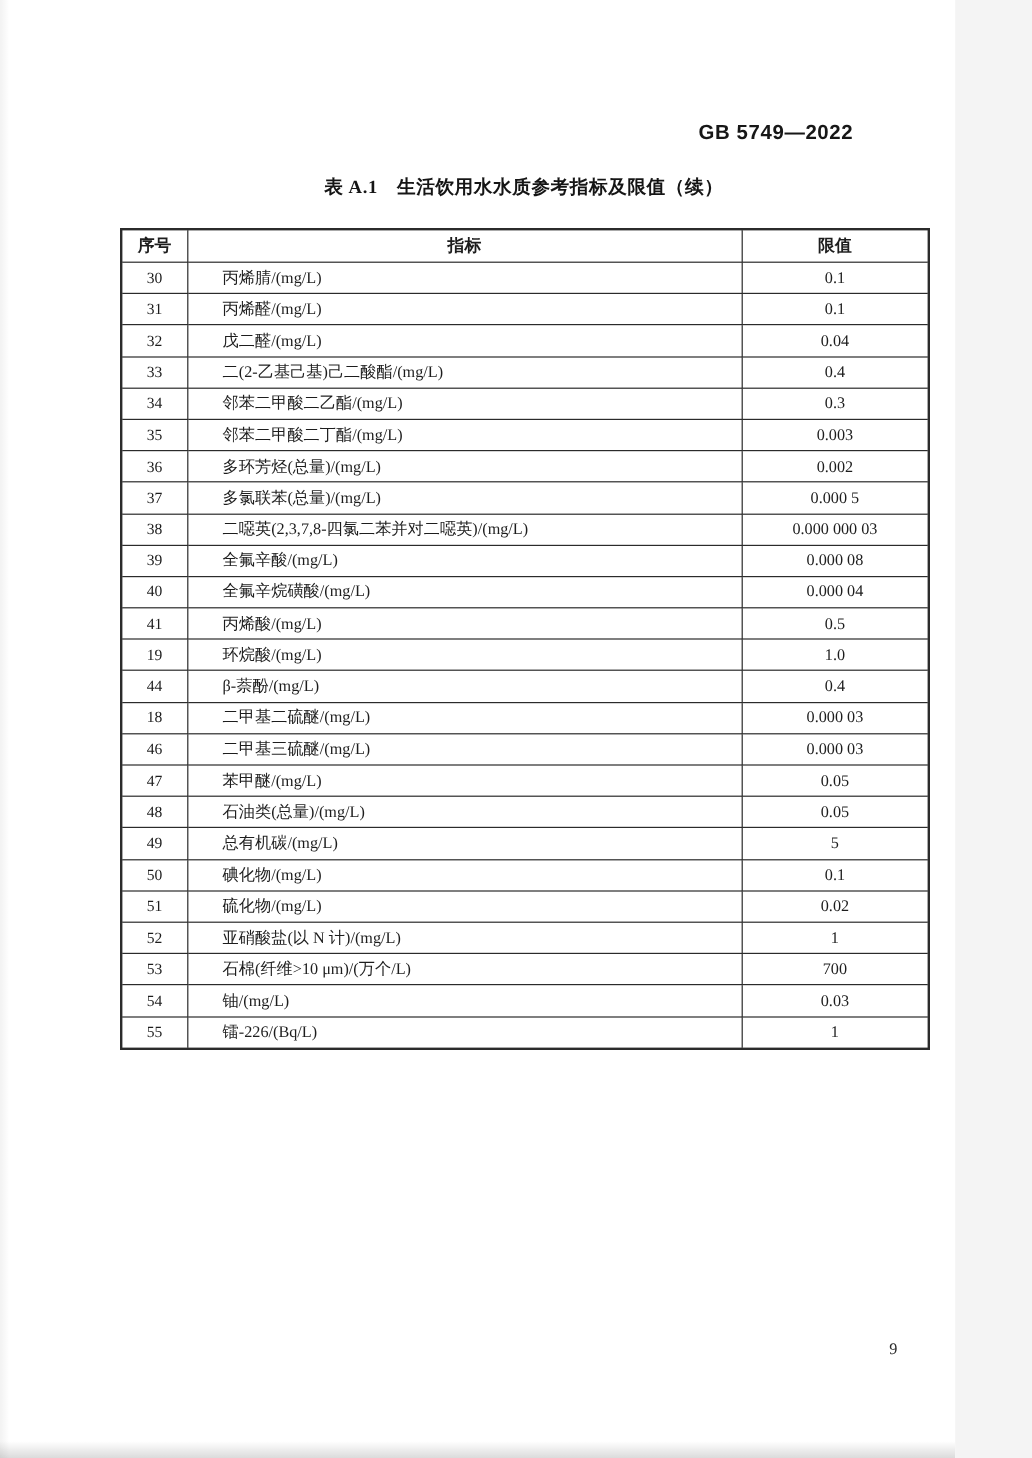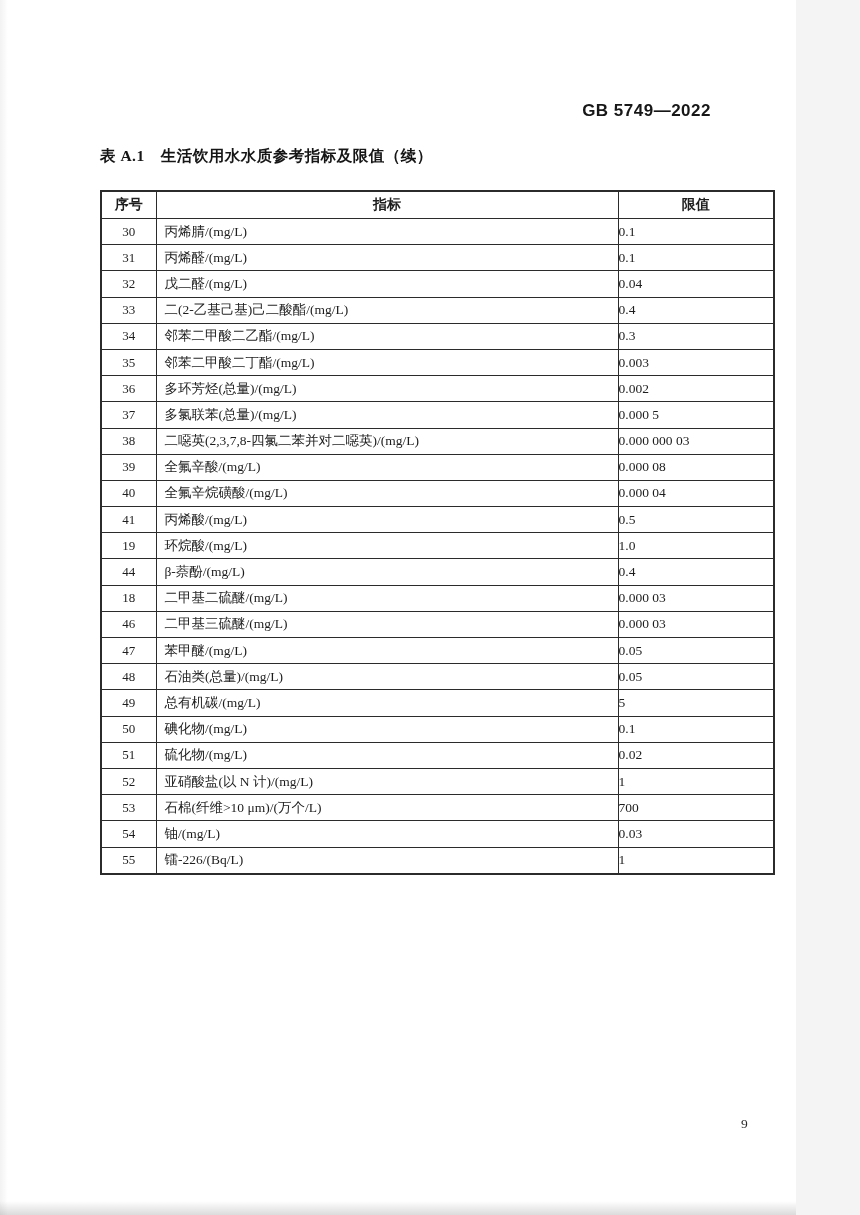--- a/index.html
+++ b/index.html
@@ -34,21 +34,21 @@
     top:101px;right:85px;
     font-family:"Liberation Sans","DejaVu Sans",sans-serif;
     font-weight:bold;
     font-size:17px;
     letter-spacing:0.5px;
     color:#171717;
   }
   .table-title{
     position:absolute;
     top:146px;left:100px;width:673px;
-    text-align:left;
+    text-align:center;
     font-weight:bold;
     font-size:15.5px;
     letter-spacing:0.5px;
     color:#151515;
   }
   table.data-table{
     position:absolute;
     top:190px;left:100px;
     width:673px;
     border-collapse:collapse;
@@ -73,22 +73,22 @@
   col.col-ind{width:462px;}
   col.col-lim{width:156px;}
   tbody td{
     height:25.2px;
     vertical-align:middle;
     padding:0;
     white-space:nowrap;
     overflow:hidden;
   }
   td.td-no{text-align:center;font-size:13px;}
-  td.td-ind{text-align:left;padding-left:8px;}
-  td.td-lim{text-align:left;}
+  td.td-ind{text-align:left;padding-left:29px;}
+  td.td-lim{text-align:center;}
   .page-number{
     position:absolute;
     top:1116px;left:741px;
     font-size:13.5px;
     color:#2a2a2a;
   }
 </style>
 </head>
 <body>
 

